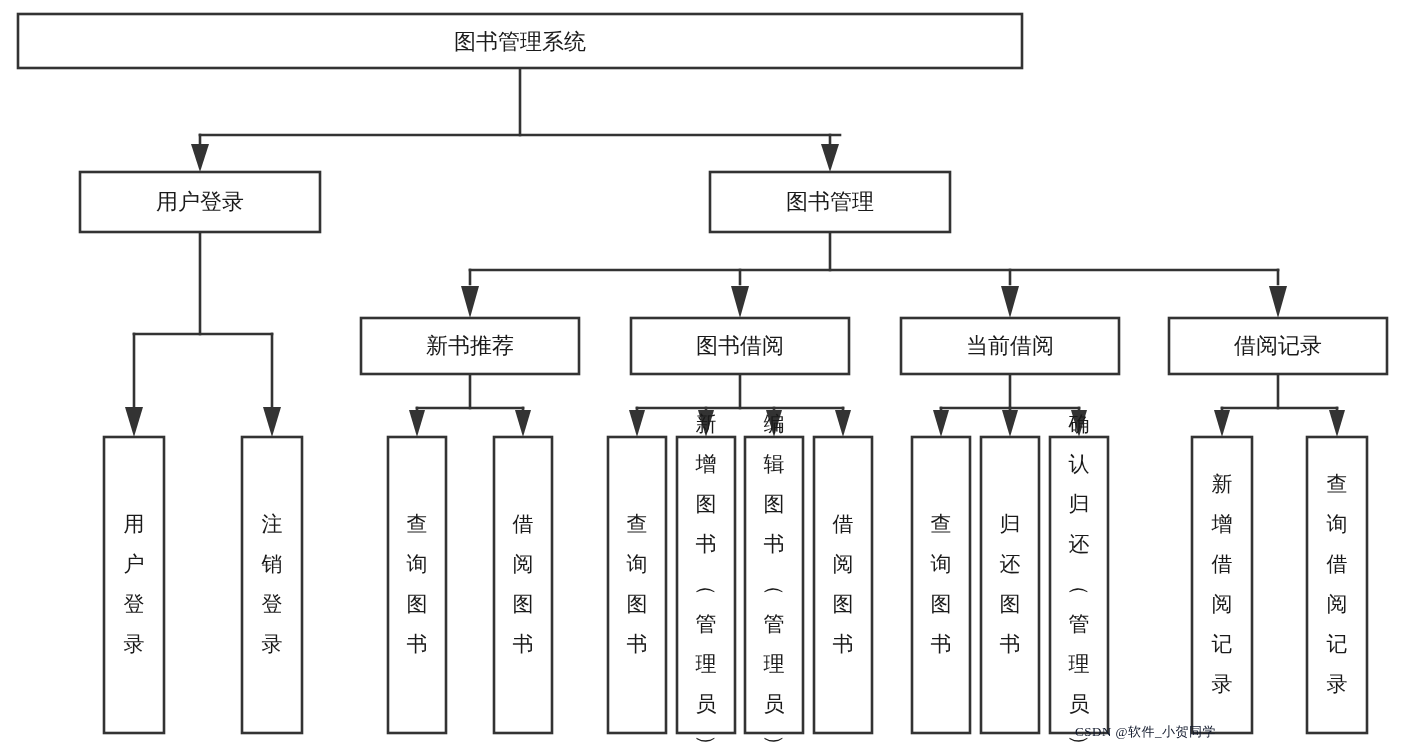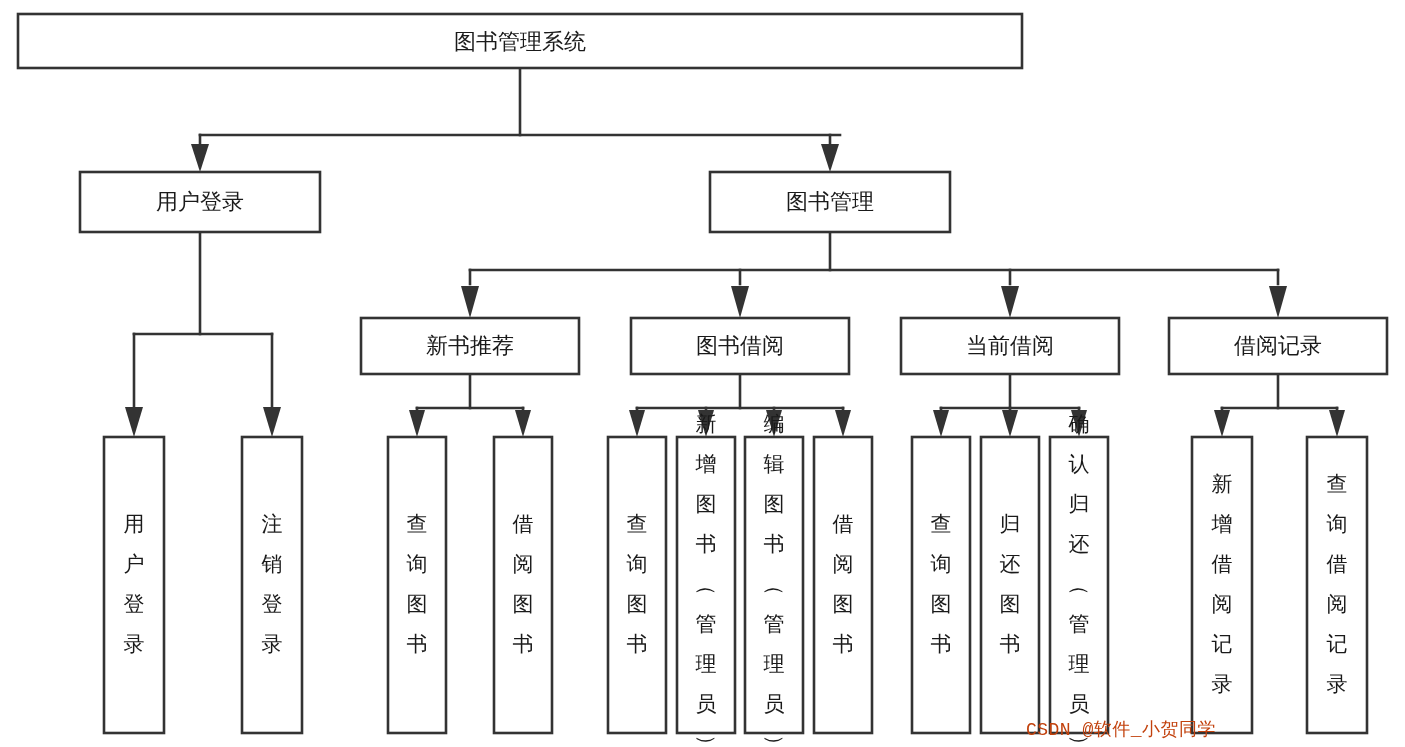--- a/index.html
+++ b/index.html
@@ -52,23 +52,23 @@
   .node-label-v {
     font-family: "DejaVu Sans", "Liberation Sans", sans-serif;
     fill: #1a1a1a;
     font-size: 21px;
     text-anchor: middle;
   }
   .watermark-text {
     position: absolute;
     right: 8px;
     bottom: 6px;
-    font-family: Liberation Mono, monospace;
-    font-size: 18px;
-    color: #c2410c;
+    font-family: Liberation Serif, serif;
+    font-size: 13px;
+    color: #0f172a;
     white-space: nowrap;
     pointer-events: none;
     letter-spacing: 0.5px;
   }
 </style>
 </head>
 <body>
 
 <div id="diagram-root">
 

